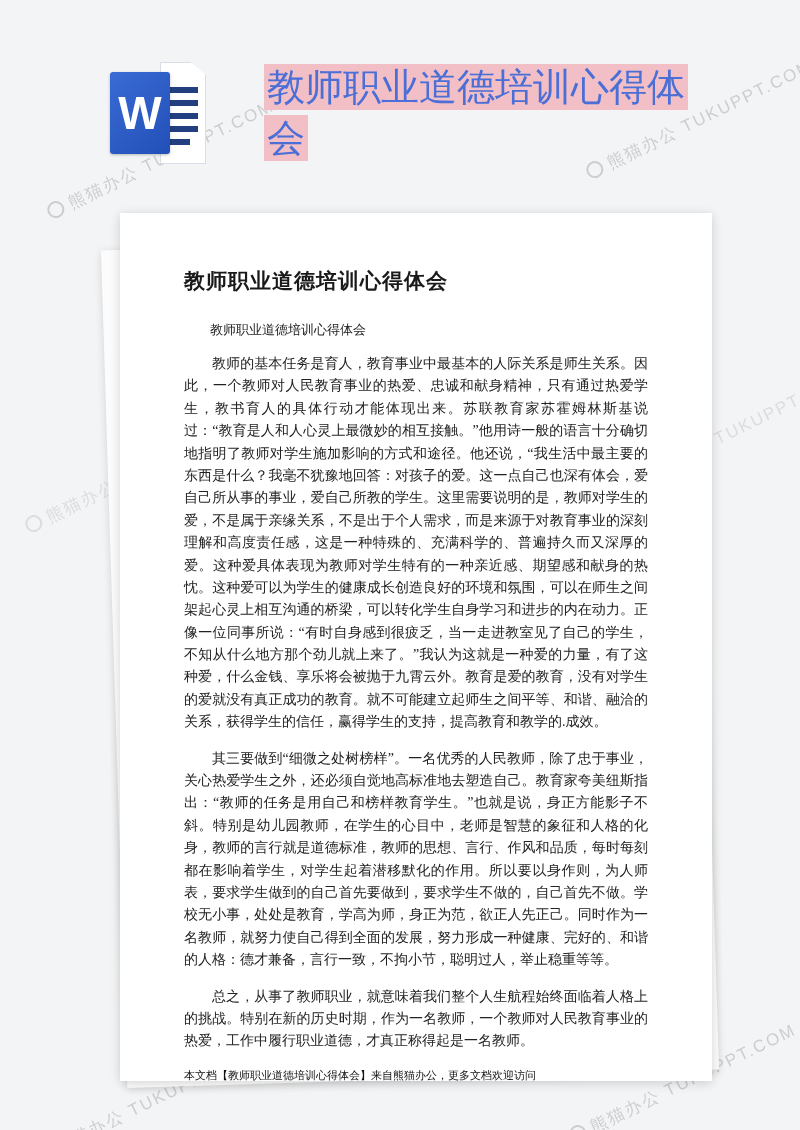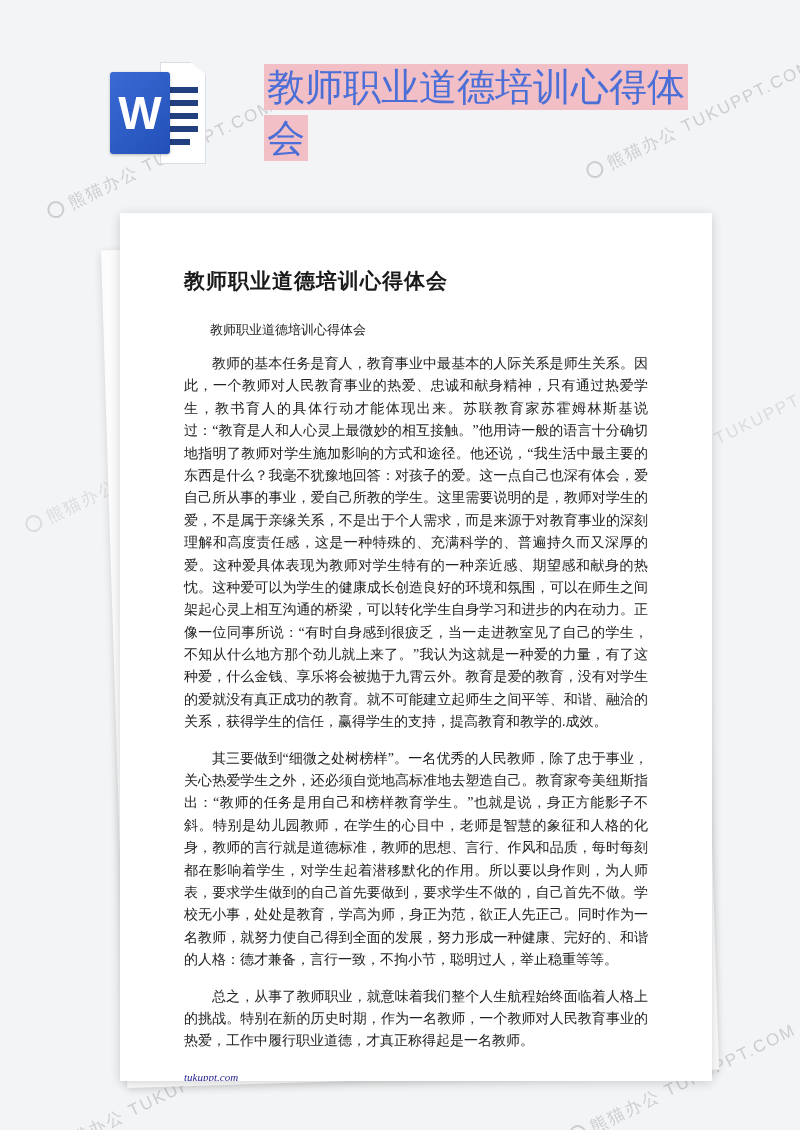--- a/index.html
+++ b/index.html
@@ -104,17 +104,18 @@
   <h1 class="page-title"><span class="hl">教师职业道德培训心得体会</span></h1>
 
   <div class="doc-stack">
     <div class="doc-back"></div>
     <div class="doc-front">
       <h2 class="doc-title">教师职业道德培训心得体会</h2>
       <p class="doc-sub">教师职业道德培训心得体会</p>
       <p class="doc-para">教师的基本任务是育人，教育事业中最基本的人际关系是师生关系。因此，一个教师对人民教育事业的热爱、忠诚和献身精神，只有通过热爱学生，教书育人的具体行动才能体现出来。苏联教育家苏霍姆林斯基说过：“教育是人和人心灵上最微妙的相互接触。”他用诗一般的语言十分确切地指明了教师对学生施加影响的方式和途径。他还说，“我生活中最主要的东西是什么？我毫不犹豫地回答：对孩子的爱。这一点自己也深有体会，爱自己所从事的事业，爱自己所教的学生。这里需要说明的是，教师对学生的爱，不是属于亲缘关系，不是出于个人需求，而是来源于对教育事业的深刻理解和高度责任感，这是一种特殊的、充满科学的、普遍持久而又深厚的爱。这种爱具体表现为教师对学生特有的一种亲近感、期望感和献身的热忱。这种爱可以为学生的健康成长创造良好的环境和氛围，可以在师生之间架起心灵上相互沟通的桥梁，可以转化学生自身学习和进步的内在动力。正像一位同事所说：“有时自身感到很疲乏，当一走进教室见了自己的学生，不知从什么地方那个劲儿就上来了。”我认为这就是一种爱的力量，有了这种爱，什么金钱、享乐将会被抛于九霄云外。教育是爱的教育，没有对学生的爱就没有真正成功的教育。就不可能建立起师生之间平等、和谐、融洽的关系，获得学生的信任，赢得学生的支持，提高教育和教学的.成效。</p>
       <p class="doc-para">其三要做到“细微之处树榜样”。一名优秀的人民教师，除了忠于事业，关心热爱学生之外，还必须自觉地高标准地去塑造自己。教育家夸美纽斯指出：“教师的任务是用自己和榜样教育学生。”也就是说，身正方能影子不斜。特别是幼儿园教师，在学生的心目中，老师是智慧的象征和人格的化身，教师的言行就是道德标准，教师的思想、言行、作风和品质，每时每刻都在影响着学生，对学生起着潜移默化的作用。所以要以身作则，为人师表，要求学生做到的自己首先要做到，要求学生不做的，自己首先不做。学校无小事，处处是教育，学高为师，身正为范，欲正人先正己。同时作为一名教师，就努力使自己得到全面的发展，努力形成一种健康、完好的、和谐的人格：德才兼备，言行一致，不拘小节，聪明过人，举止稳重等等。</p>
       <p class="doc-para">总之，从事了教师职业，就意味着我们整个人生航程始终面临着人格上的挑战。特别在新的历史时期，作为一名教师，一个教师对人民教育事业的热爱，工作中履行职业道德，才真正称得起是一名教师。</p>
+      <p class="doc-footnote">本文档【教师职业道德培训心得体会】来自熊猫办公，更多文档欢迎访问</p>
       <a class="doc-link" href="#">tukuppt.com</a>
     </div>
   </div>
 
 </div>
 
 </body></html>

